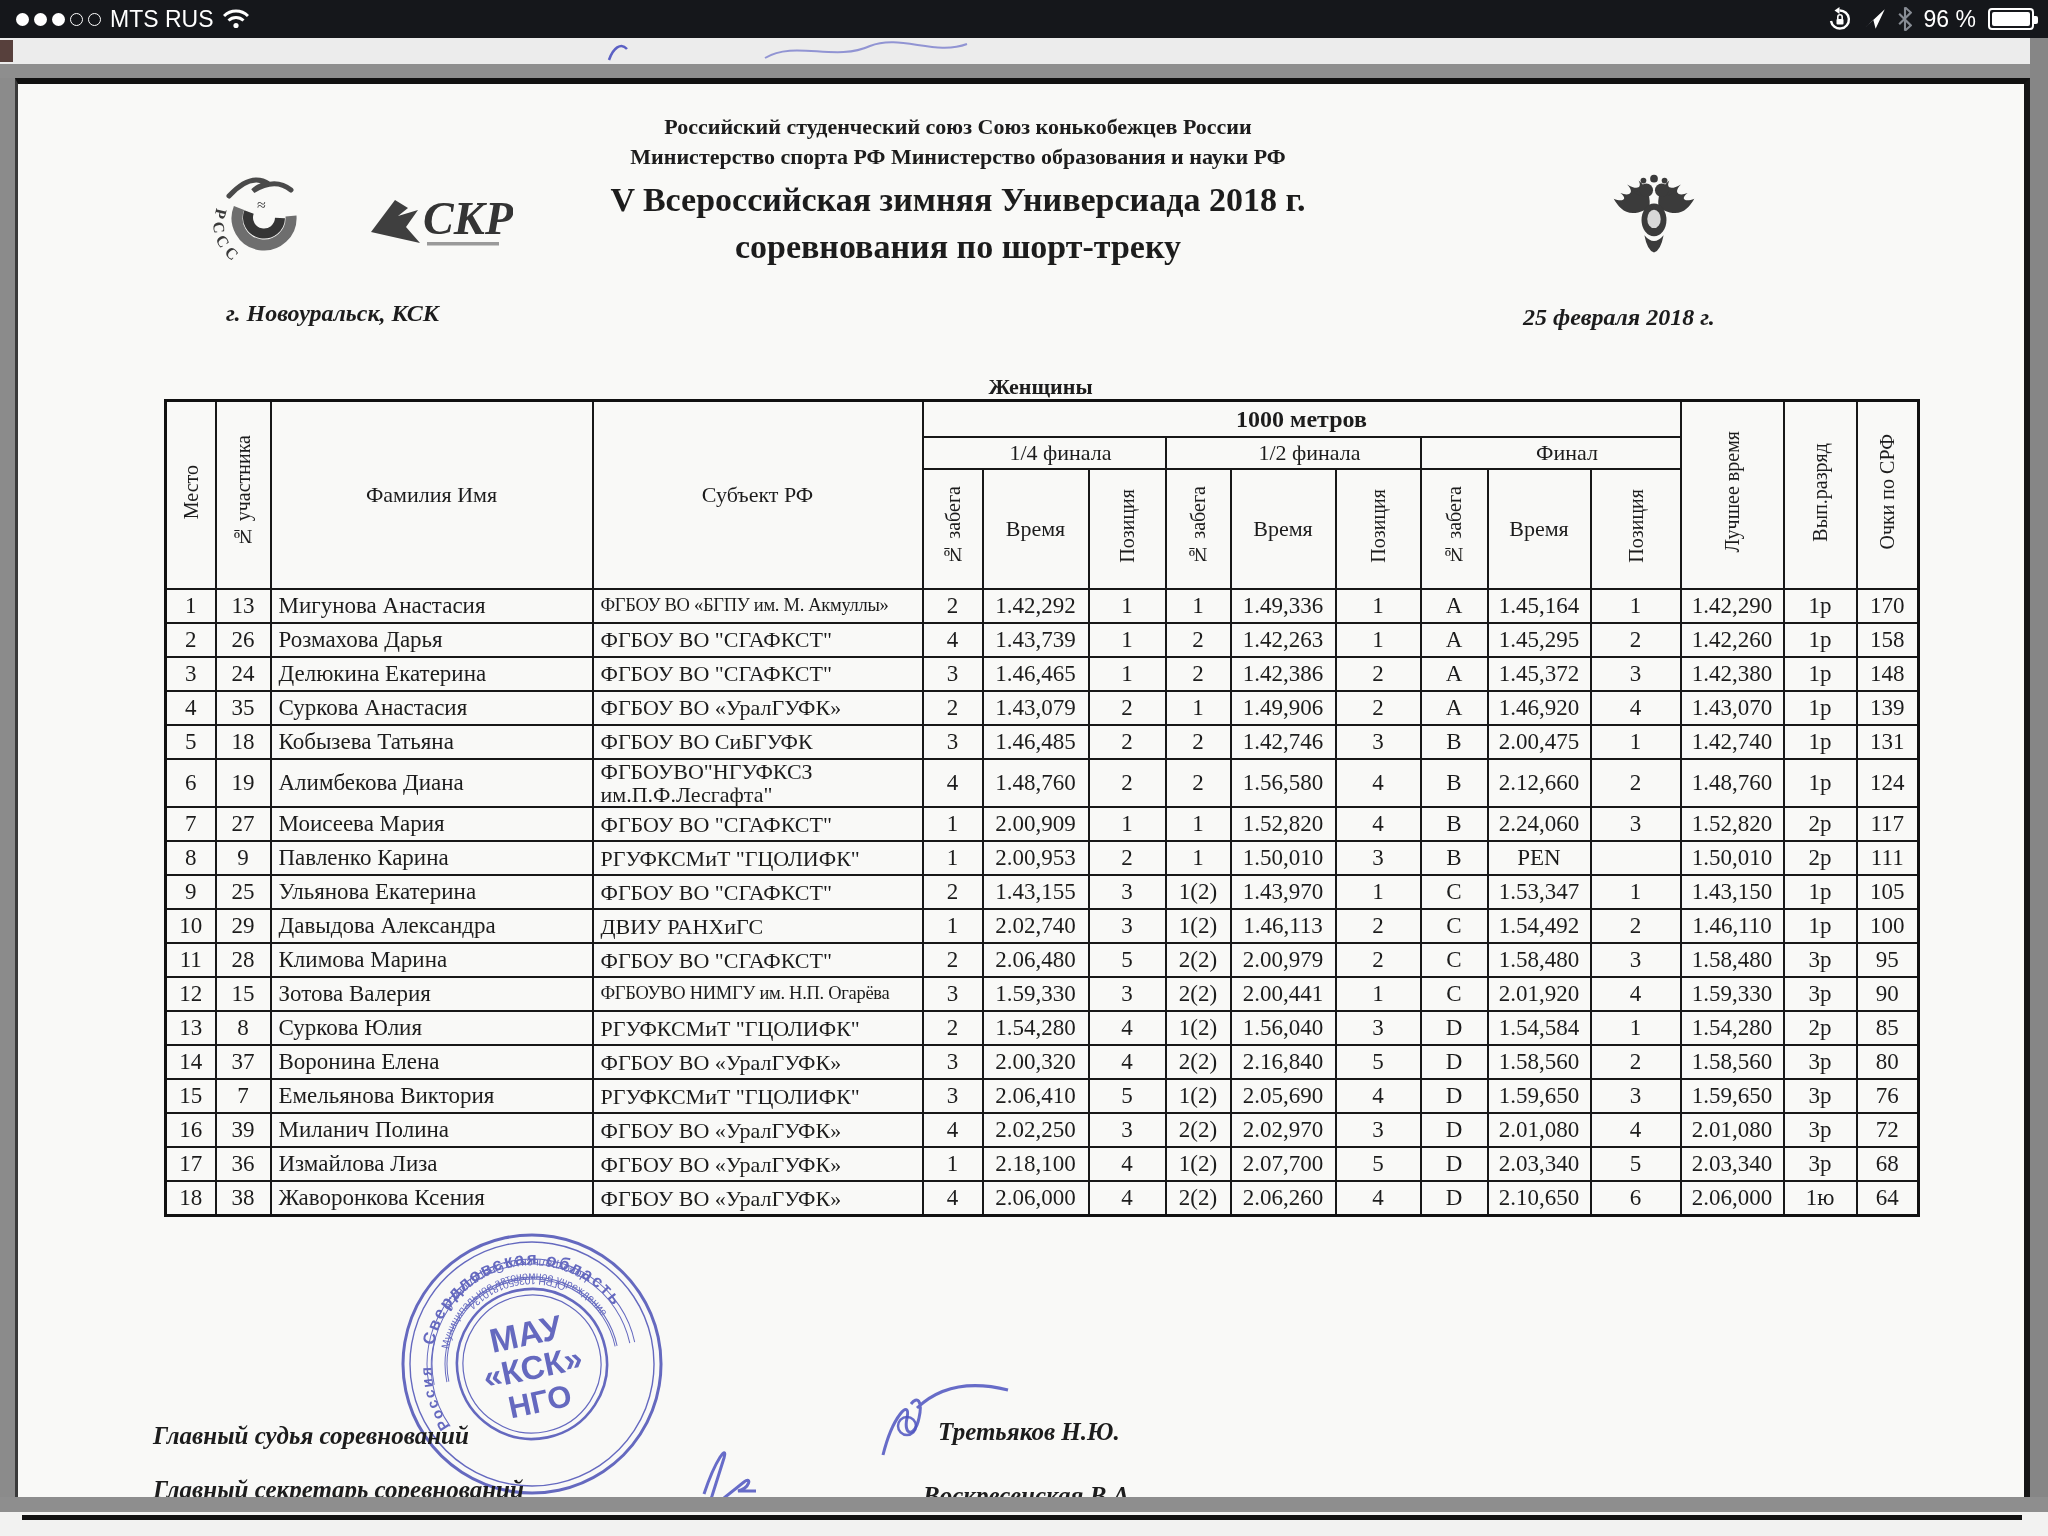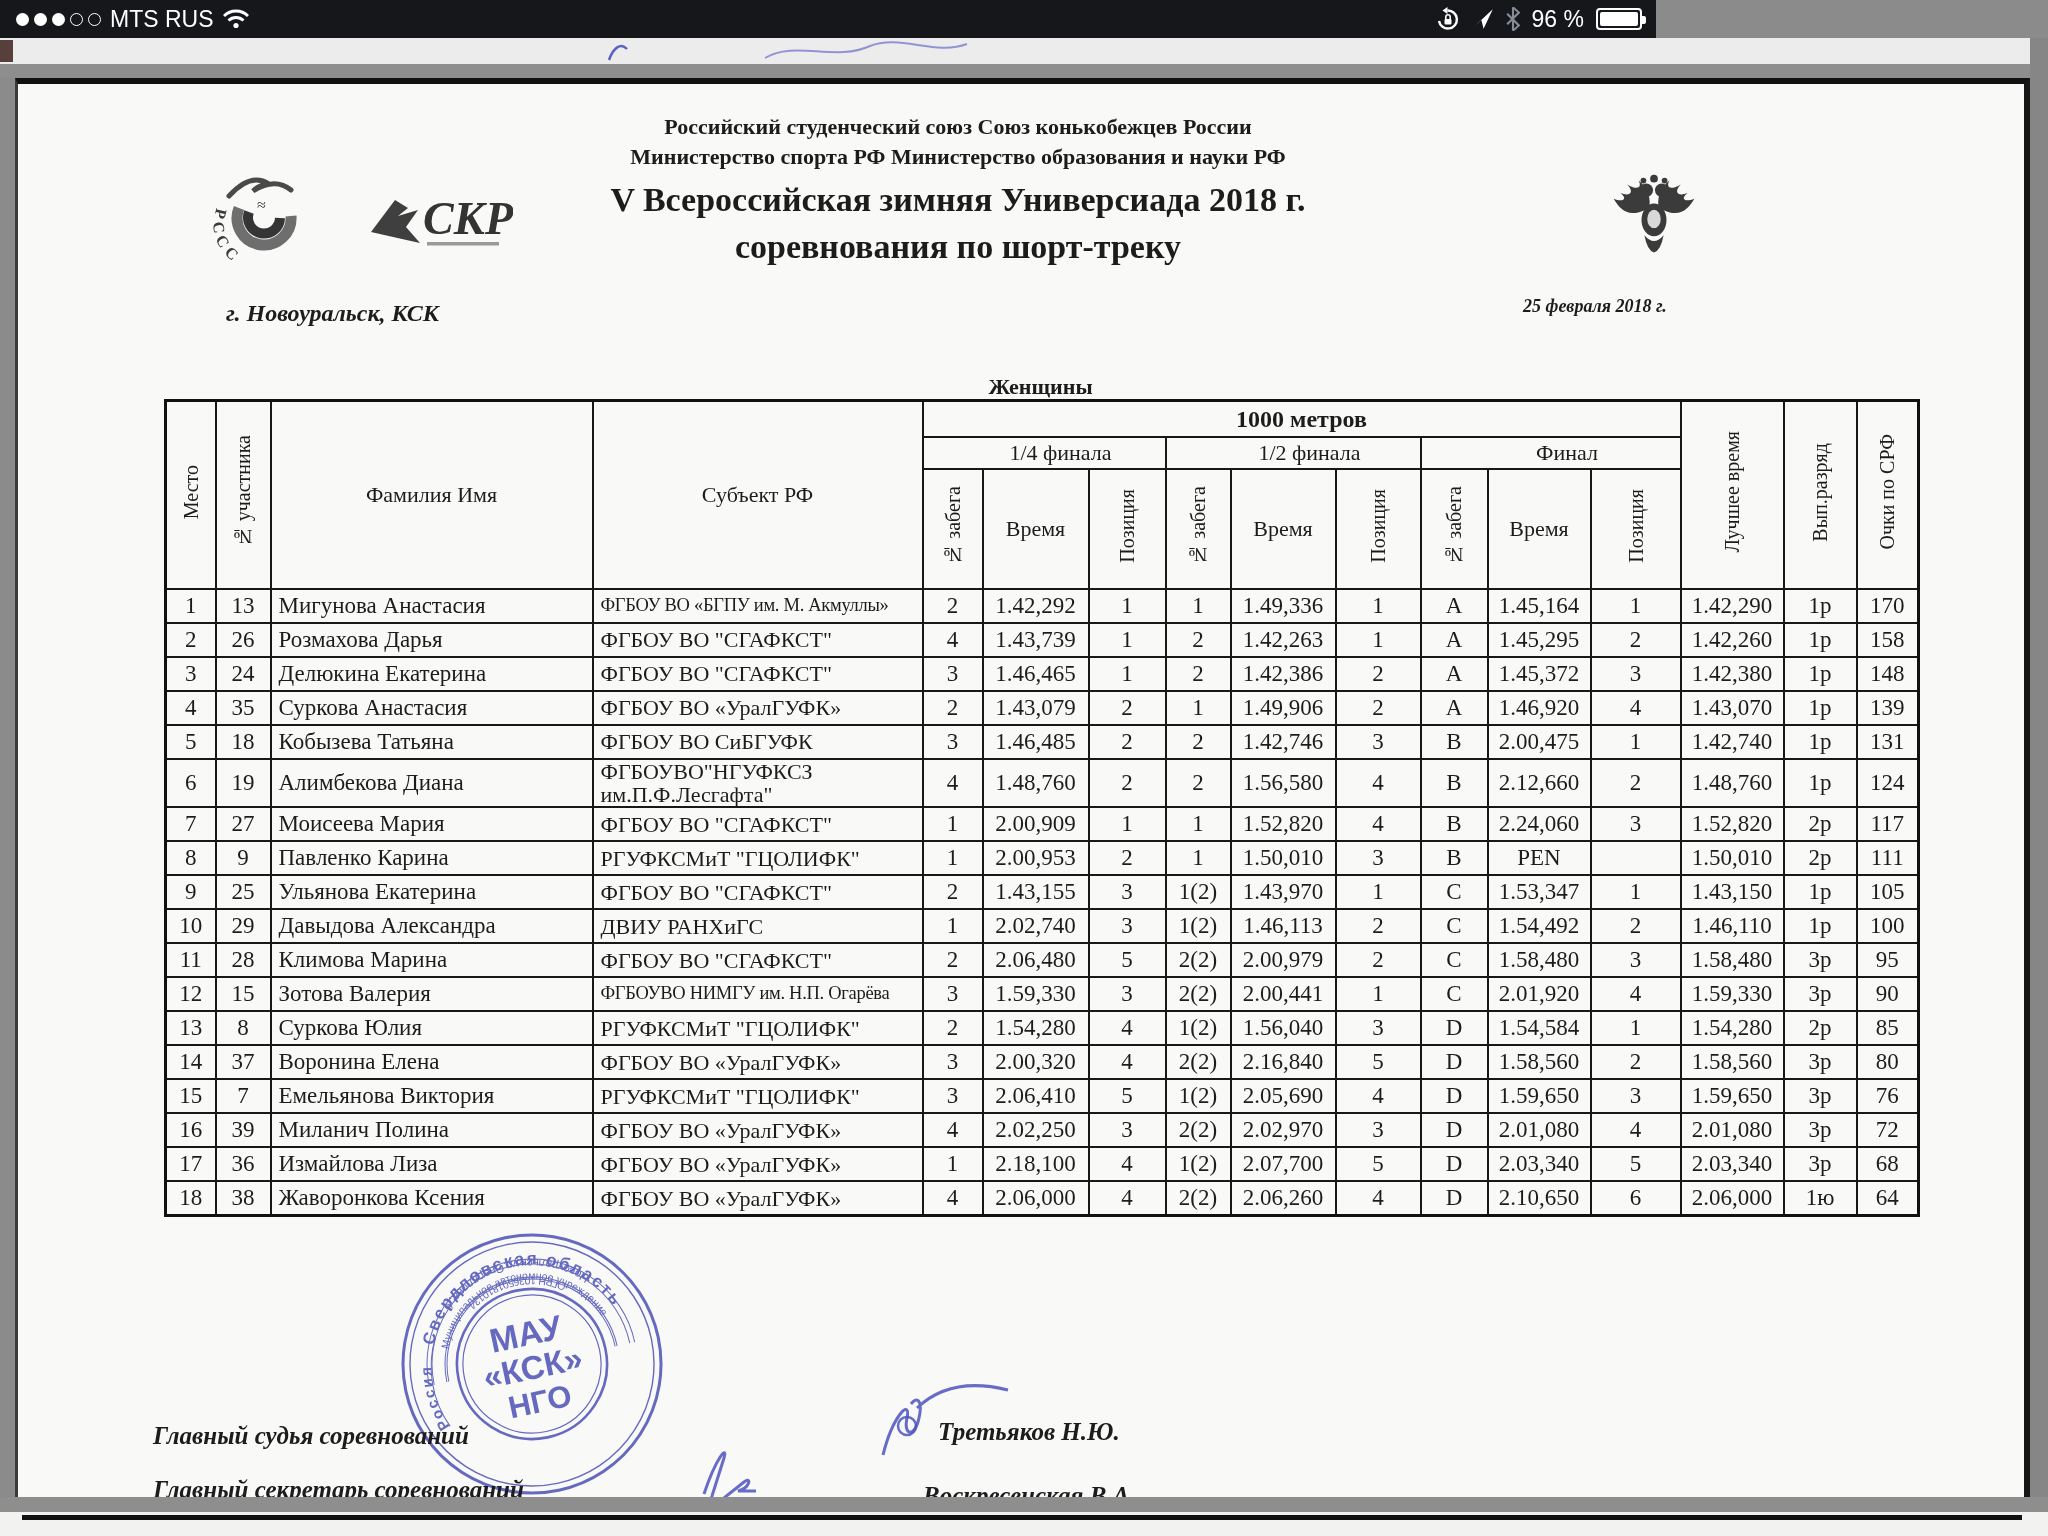--- a/index.html
+++ b/index.html
@@ -1,19 +1,19 @@
 <!DOCTYPE html>
 <html><head>
 <meta charset="utf-8">
 <style>
   html,body{margin:0;padding:0;background:#000;}
   #screen{position:relative;width:2048px;height:1536px;background:#8b8b8b;overflow:hidden;
           font-family:"Liberation Serif",serif;color:#1c1c1c;}
   
-  #statusbar{position:absolute;left:0;top:0;width:1656px;height:38px;background:#15171b;
+  #statusbar{position:absolute;left:0;top:0;width:2048px;height:38px;background:#15171b;
              display:flex;align-items:center;justify-content:space-between;
              font-family:"Liberation Sans",sans-serif;color:#fff;font-size:23px;}
   .sb-left{display:flex;align-items:center;gap:9px;margin-left:16px;}
   .sb-dots{display:flex;gap:5px;align-items:center;}
   .sb-dot{width:13px;height:13px;border-radius:50%;box-sizing:border-box;}
   .sb-dot.f{background:#fff;}
   .sb-dot.e{border:1.5px solid #fff;}
   .sb-center{position:absolute;left:0;right:0;text-align:center;font-weight:bold;font-size:24px;pointer-events:none;}
   .sb-right{display:flex;align-items:center;gap:12px;margin-right:14px;}
   .sb-batt{width:46px;height:22px;border:2px solid #fff;border-radius:4px;position:relative;box-sizing:border-box;}
@@ -29,21 +29,21 @@
   #strip-next .edge{position:absolute;left:22px;top:3px;width:2000px;height:5px;background:#111;}
   
   #page{position:absolute;left:15px;top:78px;width:2015px;height:1419px;background:#f9f9f7;
         border-top:6px solid #111;border-left:3px solid #3a3a3a;border-right:6px solid #161616;
         box-sizing:border-box;overflow:hidden;}
   .abs{position:absolute;}
   
   #ministry{left:340px;top:28px;width:1200px;text-align:center;font-size:22px;font-weight:600;line-height:30px;}
   #big-title{left:340px;top:92px;width:1200px;text-align:center;font-size:34px;font-weight:800;line-height:47px;}
   #venue{left:208px;top:216px;font-size:24px;font-style:italic;font-weight:bold;}
-  #date{left:1505px;top:212px;font-size:18px;font-style:italic;font-weight:bold;}
+  #date{left:1505px;top:220px;font-size:24px;font-style:italic;font-weight:bold;}
   #proto-title{left:146px;top:256px;width:1753px;text-align:center;font-size:26px;font-weight:bold;letter-spacing:1px;}
   #category{left:146px;top:290px;width:1753px;text-align:center;font-size:22px;font-weight:bold;}
   
   #results{left:146px;top:315px;}
   table{border-collapse:collapse;table-layout:fixed;width:1753px;border:3px solid #111;}
   th,td{border:2px solid #181818;padding:0 3px;overflow:hidden;}
   thead th{font-weight:normal;font-size:22px;text-align:center;vertical-align:middle;background:#f9f9f7;}
   tr.h1 th.dist{font-weight:bold;font-size:24px;height:34px;}
   tr.h2 th{height:30px;padding-left:36px;}
   tr.h3 th{height:118px;}

